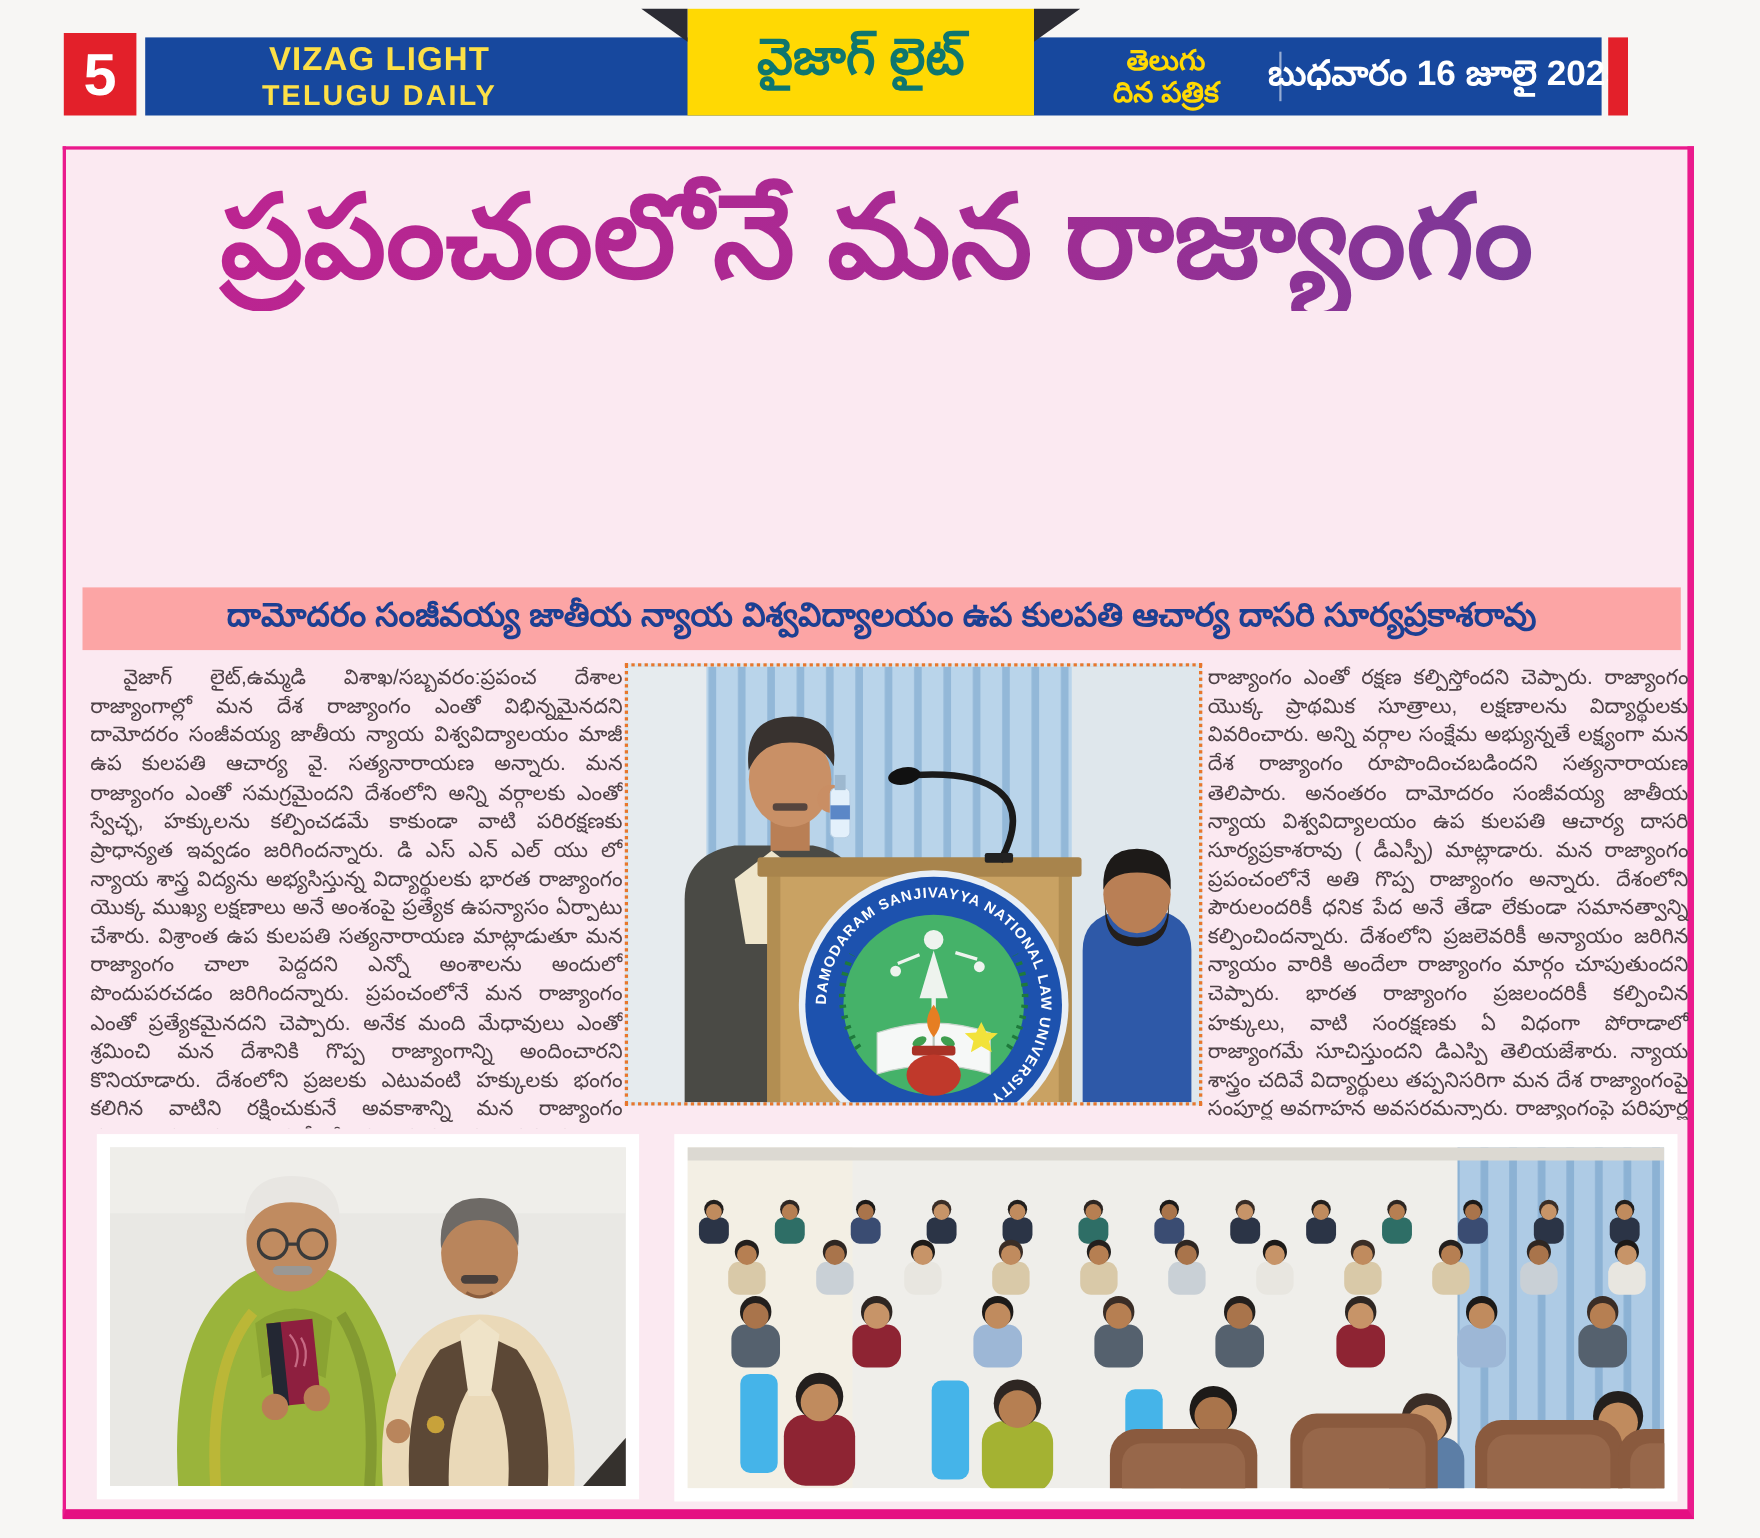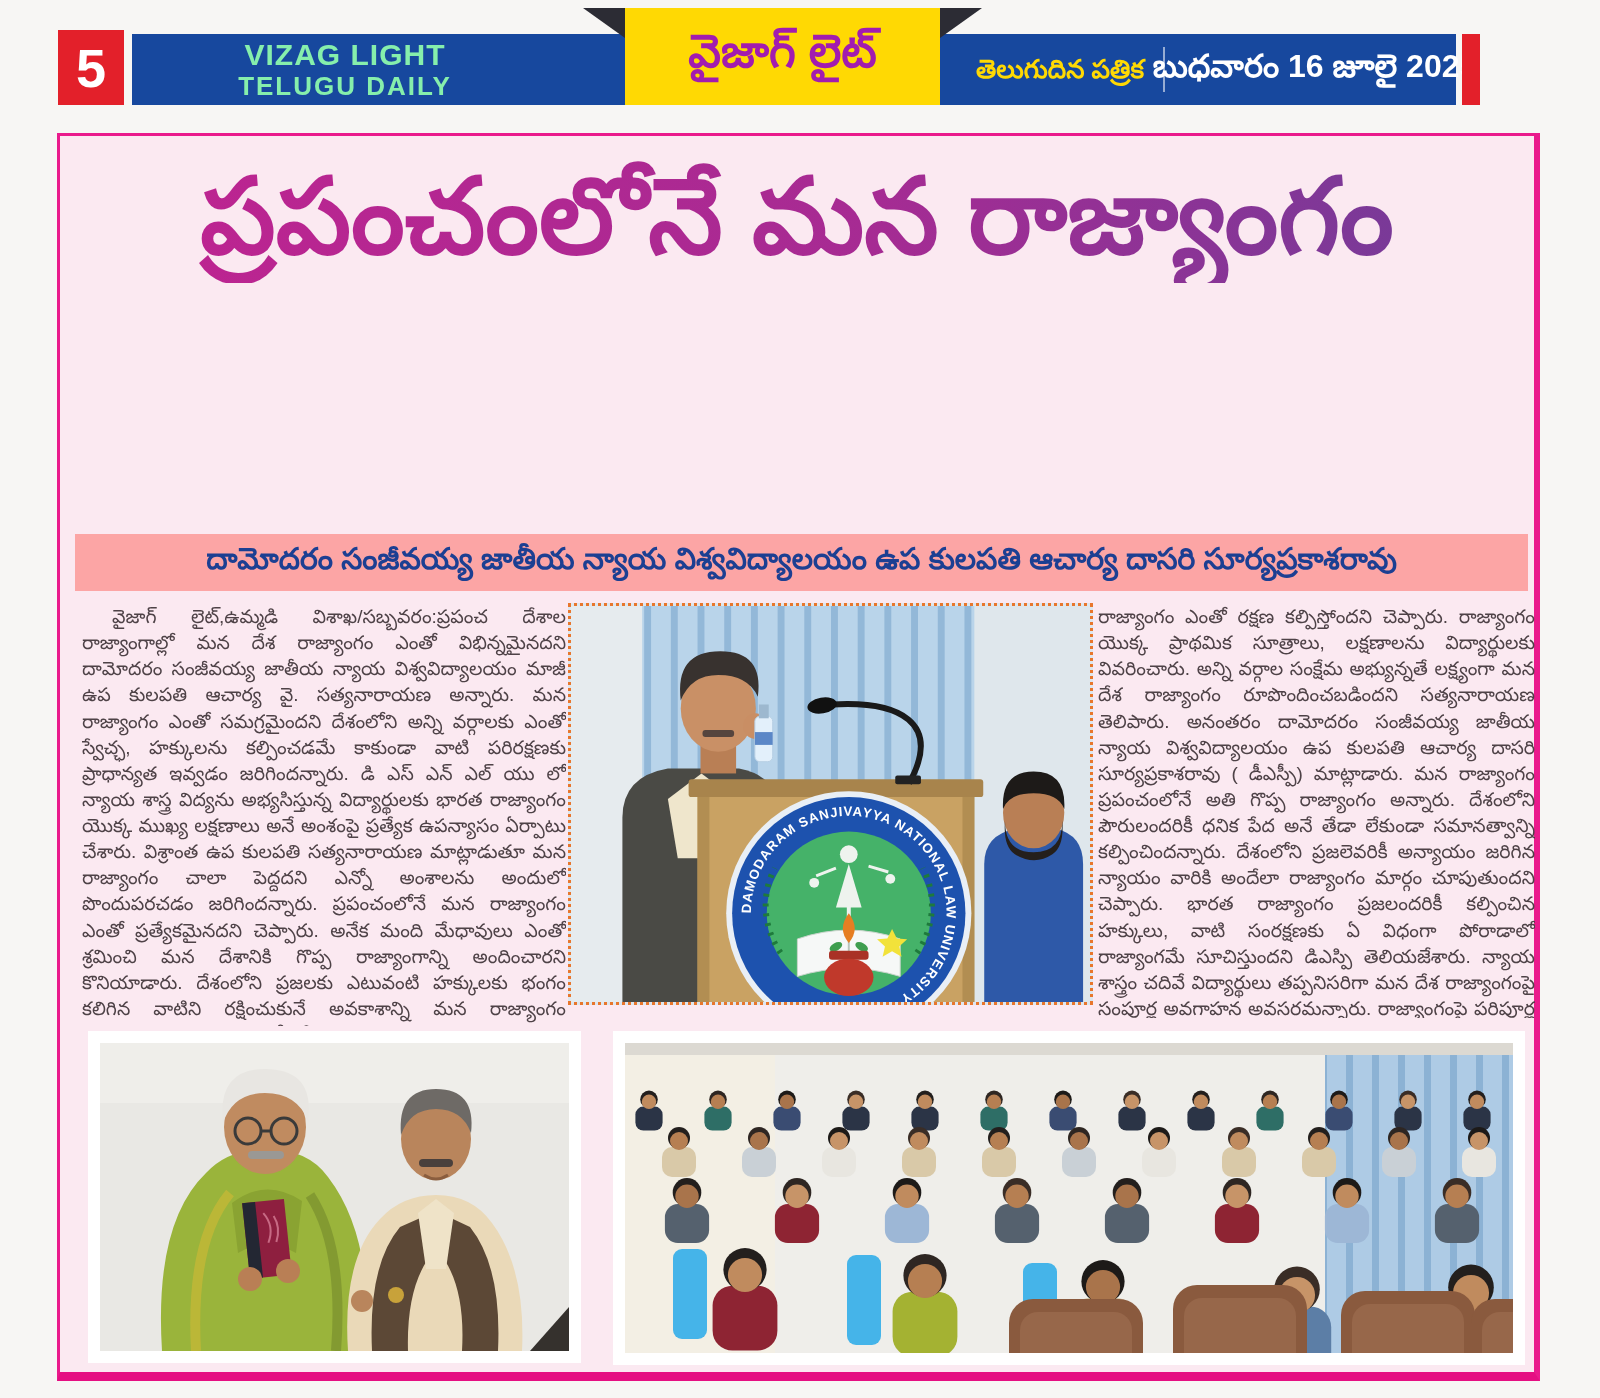--- a/index.html
+++ b/index.html
@@ -5,31 +5,31 @@
   *{margin:0;padding:0;box-sizing:border-box}
   html,body{width:1600px;height:1398px}
   body{position:relative;background:#f7f6f4;font-family:"Liberation Sans",sans-serif;overflow:hidden}
   .page{position:absolute;inset:0}
 
   
   .pgnum{position:absolute;left:58px;top:30px;width:66px;height:75px;background:#e3202a;color:#fff;
          font-weight:bold;font-size:54px;display:flex;align-items:center;justify-content:center}
   .bluebar{position:absolute;left:132px;top:34px;width:1324px;height:71px;background:#17489e}
   .redend{position:absolute;left:1462px;top:34px;width:18px;height:71px;background:#e3202a}
-  .mast-en{position:absolute;left:18px;top:0;width:390px;height:71px;color:#86efac;text-align:center;
+  .mast-en{position:absolute;left:18px;top:0;width:390px;height:71px;color:#fde047;text-align:center;
            display:flex;flex-direction:column;justify-content:center;line-height:1.08}
   .mast-en1{font-size:30px;font-weight:800;letter-spacing:1px}
   .mast-en2{font-size:26px;font-weight:700;letter-spacing:2px}
   .tagline{position:absolute;left:838px;top:0;width:180px;height:71px;color:#ffd903;font-weight:700;
-           font-size:26px;line-height:1.1;display:flex;flex-direction:row;align-items:center;justify-content:center}
+           font-size:26px;line-height:1.1;display:flex;flex-direction:column;align-items:center;justify-content:center}
   .vdivider{position:absolute;left:1031px;top:13px;width:2px;height:45px;background:rgba(255,255,255,.55)}
   .dateline{position:absolute;left:1042px;top:0;width:282px;height:71px;color:#fff;font-weight:700;font-size:32px;
             display:flex;align-items:center;justify-content:center;white-space:nowrap}
   .yellowbox{position:absolute;left:625px;top:8px;width:315px;height:97px;background:#ffd903;z-index:3;
-             display:flex;align-items:center;justify-content:center;font-size:46px;font-weight:800;color:#a21caf}
+             display:flex;align-items:center;justify-content:center;font-size:46px;font-weight:800;color:#0f766e}
   .tri{position:absolute;top:0;width:0;height:0;border-top:30px solid #2c2c34}
   .tri-l{left:-42px;border-left:42px solid transparent}
   .tri-r{right:-42px;border-right:42px solid transparent}
 
   
   .artbox{position:absolute;left:57px;top:133px;width:1483px;height:1248px;background:#fbe9f1;
           border:3px solid #ea1a8c;border-right-width:6px;border-bottom:9px solid #e50f82}
   .grad{color:#a8298f}
   @supports ((background-clip:text) or (-webkit-background-clip:text)){
     .grad{background:linear-gradient(90deg,#c02390 0%,#a62b93 55%,#6e3d99 100%);

